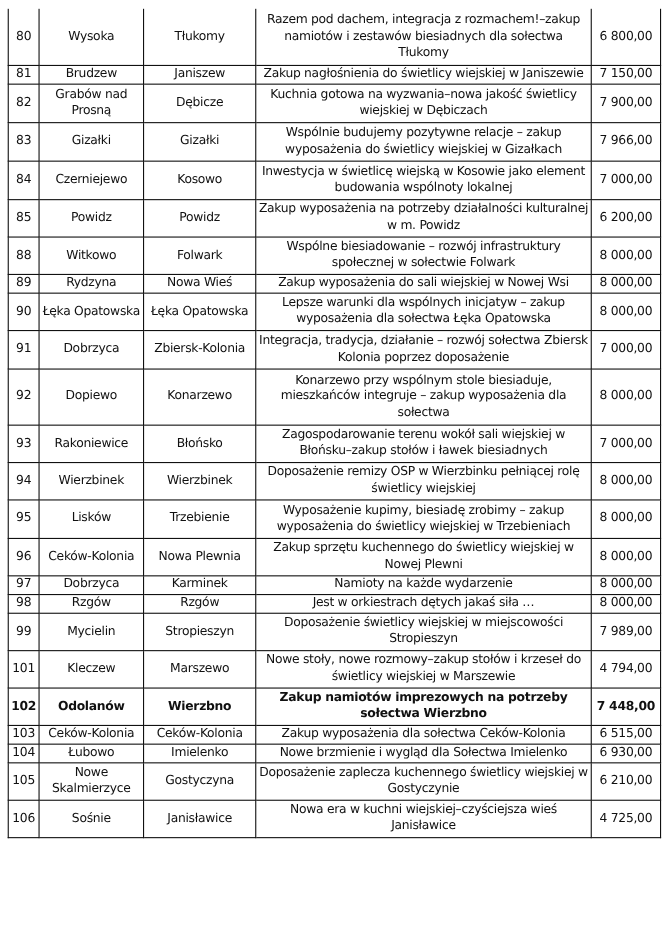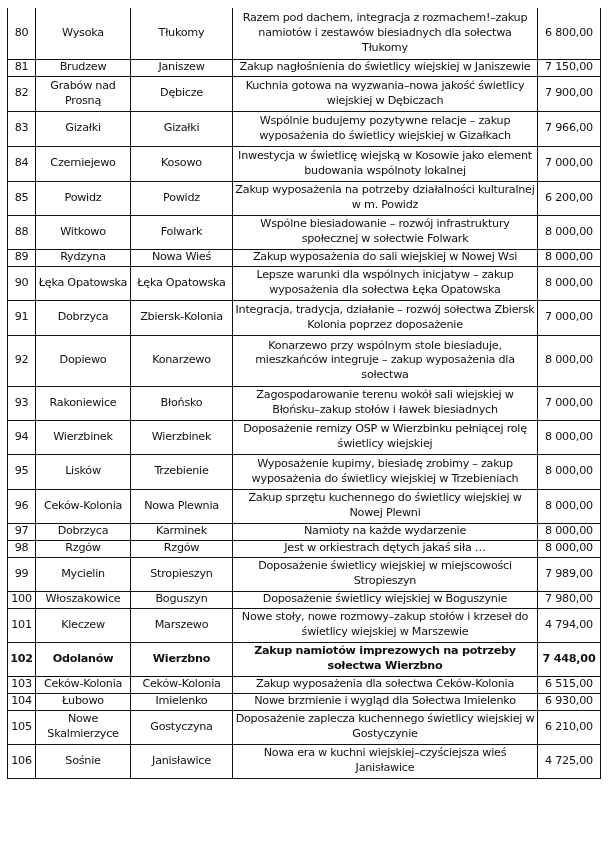--- a/index.html
+++ b/index.html
@@ -148,27 +148,20 @@
     <td class="c-title">Jest w orkiestrach dętych jakaś siła …</td>
     <td class="c-amount">8 000,00</td>
   </tr>
       <tr style="height: 34px;">
     <td class="c-no">99</td>
     <td class="c-gmina">Mycielin</td>
     <td class="c-solectwo">Stropieszyn</td>
     <td class="c-title">Doposażenie świetlicy wiejskiej w miejscowości Stropieszyn</td>
     <td class="c-amount">7 989,00</td>
   </tr>
-      <tr style="height: 17px;">
-    <td class="c-no">100</td>
-    <td class="c-gmina">Włoszakowice</td>
-    <td class="c-solectwo">Boguszyn</td>
-    <td class="c-title">Doposażenie świetlicy wiejskiej w Boguszynie</td>
-    <td class="c-amount">7 980,00</td>
-  </tr>
       <tr style="height: 34px;">
     <td class="c-no">101</td>
     <td class="c-gmina">Kleczew</td>
     <td class="c-solectwo">Marszewo</td>
     <td class="c-title">Nowe stoły, nowe rozmowy–zakup stołów i krzeseł do świetlicy wiejskiej w Marszewie</td>
     <td class="c-amount">4 794,00</td>
   </tr>
       <tr style="height: 34px; font-weight: bold;">
     <td class="c-no">102</td>
     <td class="c-gmina">Odolanów</td>

